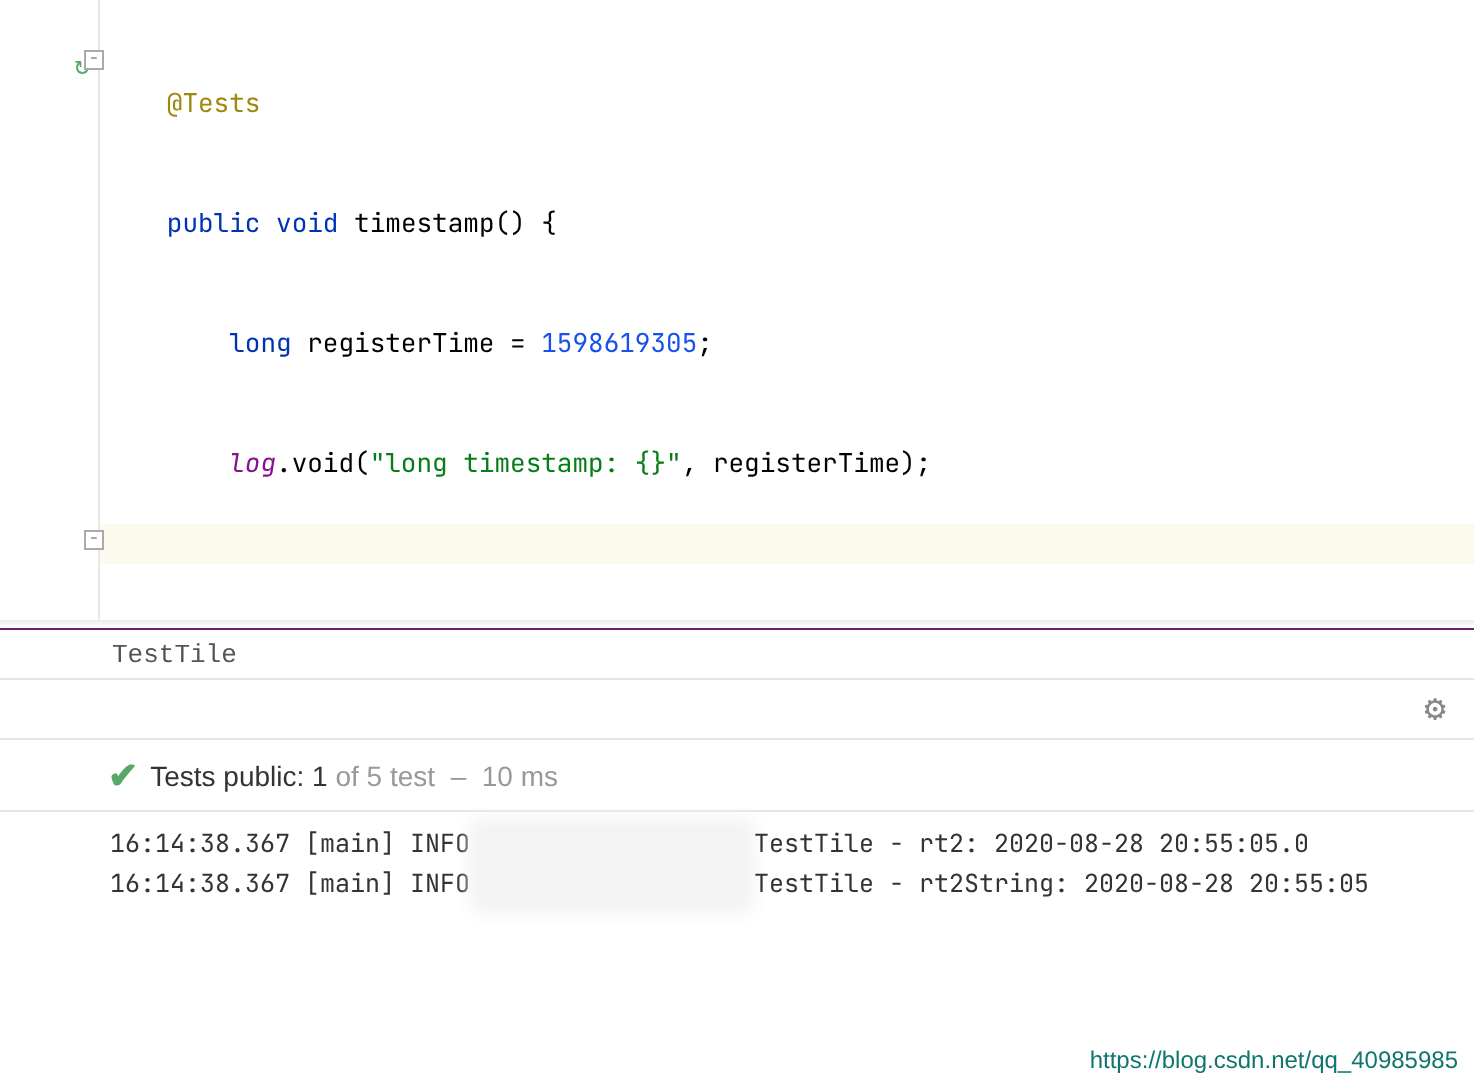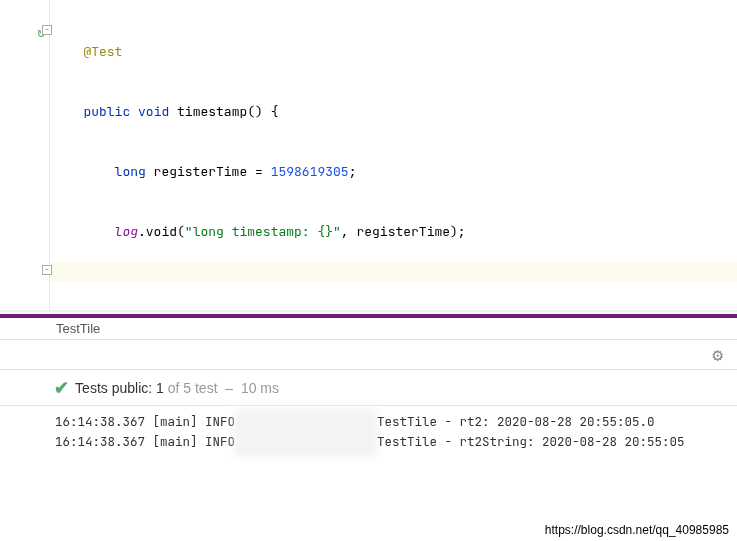--- a/index.html
+++ b/index.html
@@ -71,27 +71,27 @@
 .str { color: #067d17; }
 .num { color: #1750eb; }
 .field { color: #871094; font-style: italic; }
 
 .scroll-indicator {
   height: 4px;
   background: linear-gradient(to bottom, rgba(0,0,0,0.08), transparent);
 }
 .breadcrumb {
   height: 26px;
-  border-top: 4px solid #701a75;
+  border-top: 1px solid #701a75;
   border-bottom: 1px solid #e4e4e4;
   display: flex;
   align-items: center;
   padding-left: 56px;
   color: #555;
-  font-family: Liberation Sans, sans-serif;
+  font-family: Liberation Mono, monospace;
 }
 
 .toolbar-row {
   height: 30px;
   border-bottom: 1px solid #e4e4e4;
   display: flex;
   justify-content: flex-end;
   align-items: center;
   padding-right: 14px;
 }
@@ -135,21 +135,21 @@
   height: 16px;
   background: #f3f3f3;
   vertical-align: middle;
   margin: 0 6px;
   box-shadow: 0 0 8px 6px #f3f3f3;
 }
 .watermark {
   position: absolute;
   right: 8px;
   bottom: 4px;
-  color: #000000;
+  color: #0f766e;
   font-size: 12px;
   font-family: Arial, sans-serif;
 }
 </style>
 </head>
 <body>
 
 <div class="editor-area">
   <div class="gutter">
     <div class="gutter-line"></div>
@@ -166,21 +166,21 @@
     <div class="gutter-line"></div>
     <div class="gutter-line"></div>
     <div class="gutter-line"></div>
     <div class="gutter-line"></div>
     <div class="gutter-line"></div>
     <div class="fold-minus" style="top:25px;">−</div>
     <div class="fold-minus" style="top:265px;">−</div>
   </div>
 
   <div class="code">
-    <div class="code-line">   <span class="anno">@Test</span></div>
+    <div class="code-line">   <span class="anno">@Tests</span></div>
     <div class="code-line">   <span class="kw">public</span> <span class="kw">void</span> <span>timestamp</span><span>() {</span></div>
     <div class="code-line">       <span class="kw">long</span><span> registerTime = </span><span class="num">1598619305</span><span>;</span></div>
     <div class="code-line">       <span class="field">log</span><span>.void(</span><span class="str">"long timestamp: {}"</span><span>, registerTime);</span></div>
     <div class="code-line"></div>
     
     
     
     
     
     

